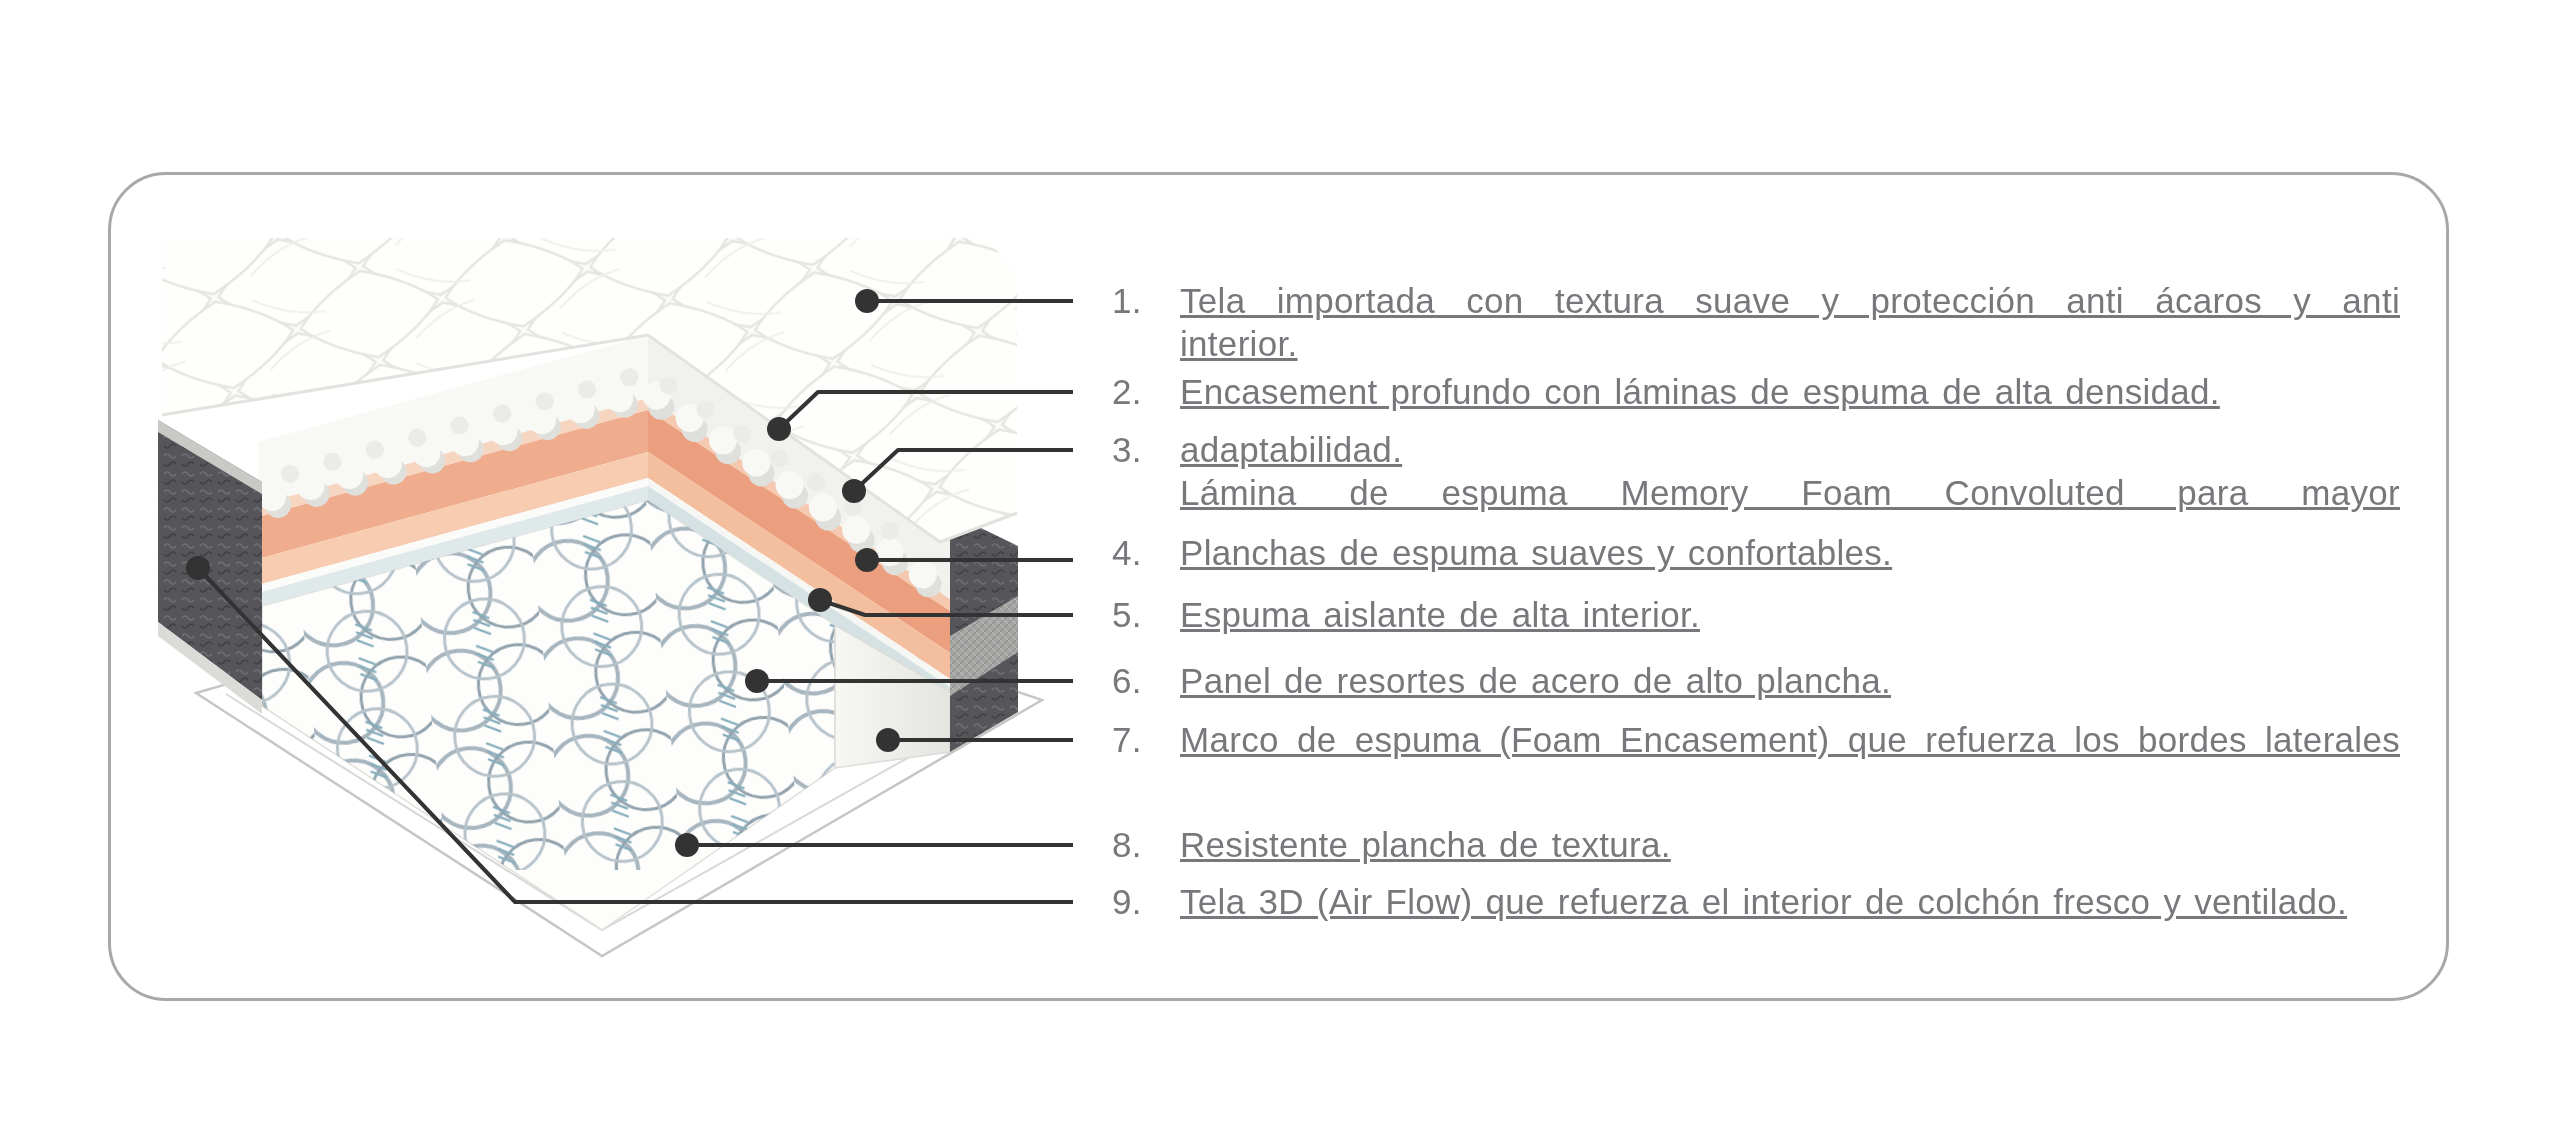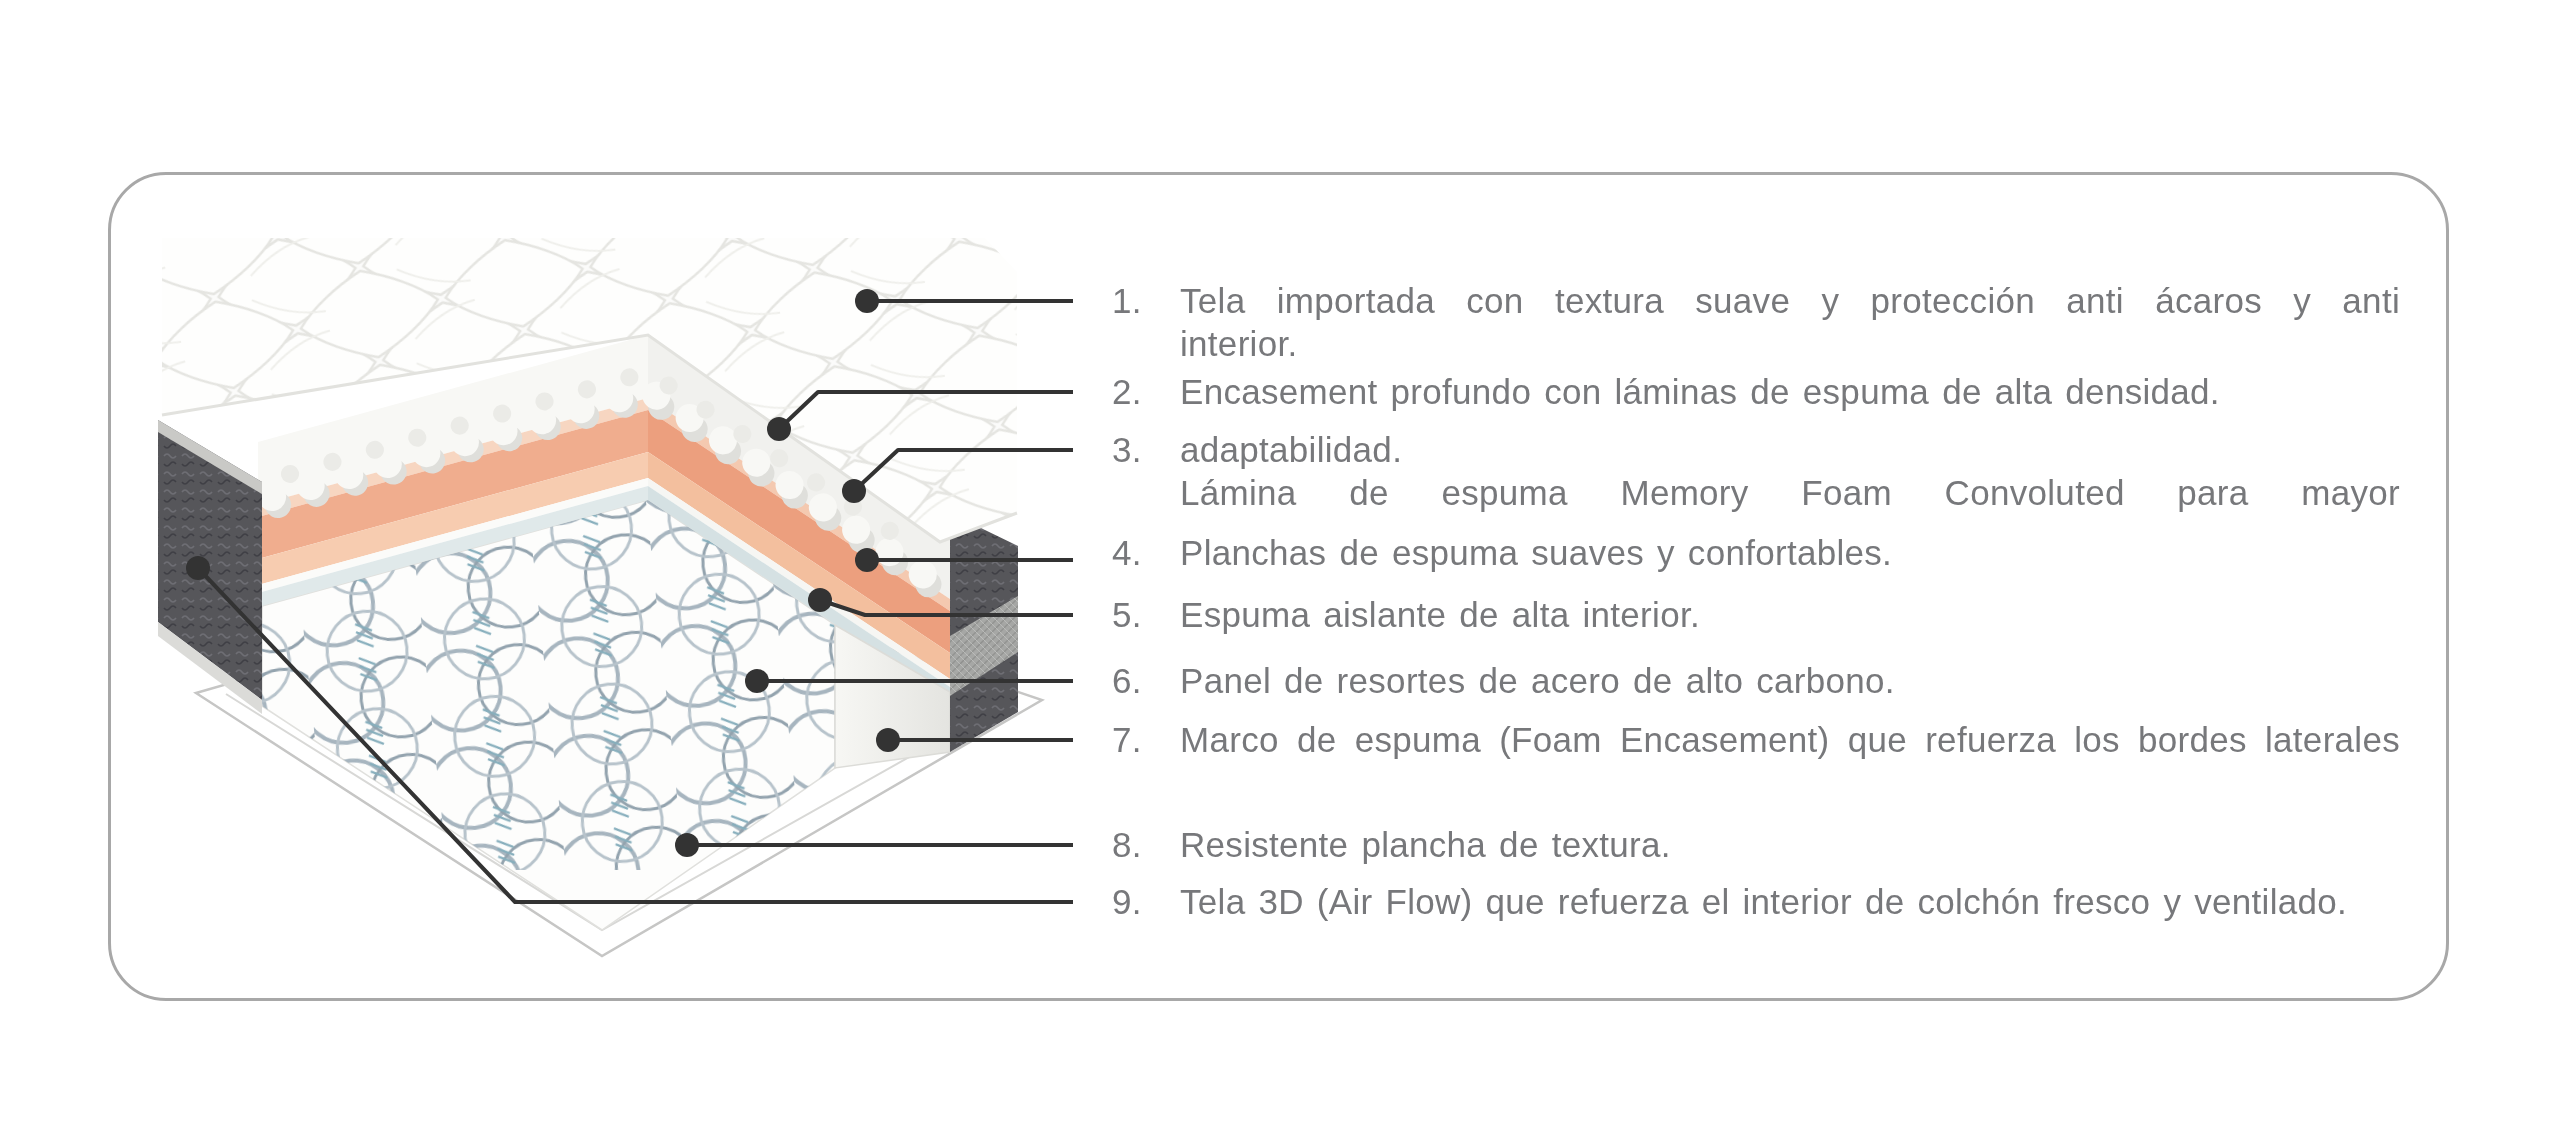--- a/index.html
+++ b/index.html
@@ -17,21 +17,21 @@
   }
   svg.illus { position:absolute; left:130px; top:225px; }
   ul.legend { list-style:none; margin:0; padding:0; }
   .legend-item {
     position:absolute; left:1112px; width:1288px;
     color:#77787b; font-size:35px; line-height:43px;
     letter-spacing:0.3px; word-spacing:3px;
   }
   .legend-item .num { position:absolute; left:0; top:0; }
   .legend-item .body { margin-left:68px; }
-  .tline { display:block; text-align:justify; text-align-last:left; }
+  .tline { display:block; text-align:justify; text-align-last:left;text-decoration:underline; }
   .tline.stretch { text-align-last:justify; }
   .tline:empty { display:none; }
 </style>
 </head>
 <body>
 
 <div class="frame"></div>
 
 <svg class="illus" width="950" height="760" viewBox="130 225 950 760">
   <defs>
@@ -176,21 +176,21 @@
   </li>
   <li class="legend-item" style="top:593px">
     <span class="num">5.</span>
     <div class="body">
       <span class="tline">Espuma aislante de alta interior.</span>
     </div>
   </li>
   <li class="legend-item" style="top:659px">
     <span class="num">6.</span>
     <div class="body">
-      <span class="tline">Panel de resortes de acero de alto carbono.</span>
+      <span class="tline">Panel de resortes de acero de alto plancha.</span>
     </div>
   </li>
   <li class="legend-item" style="top:718px">
     <span class="num">7.</span>
     <div class="body">
       <span class="tline stretch">Marco de espuma (Foam Encasement) que refuerza los bordes laterales</span>
     </div>
   </li>
   <li class="legend-item" style="top:823px">
     <span class="num">8.</span>

